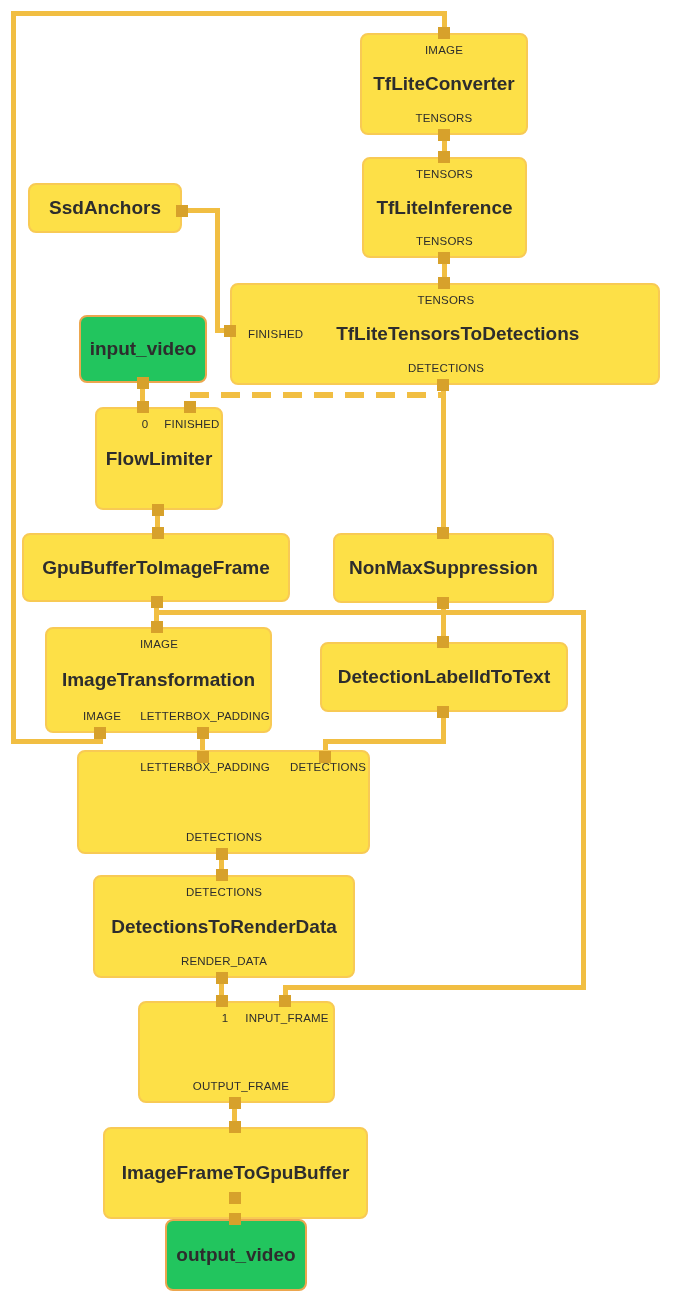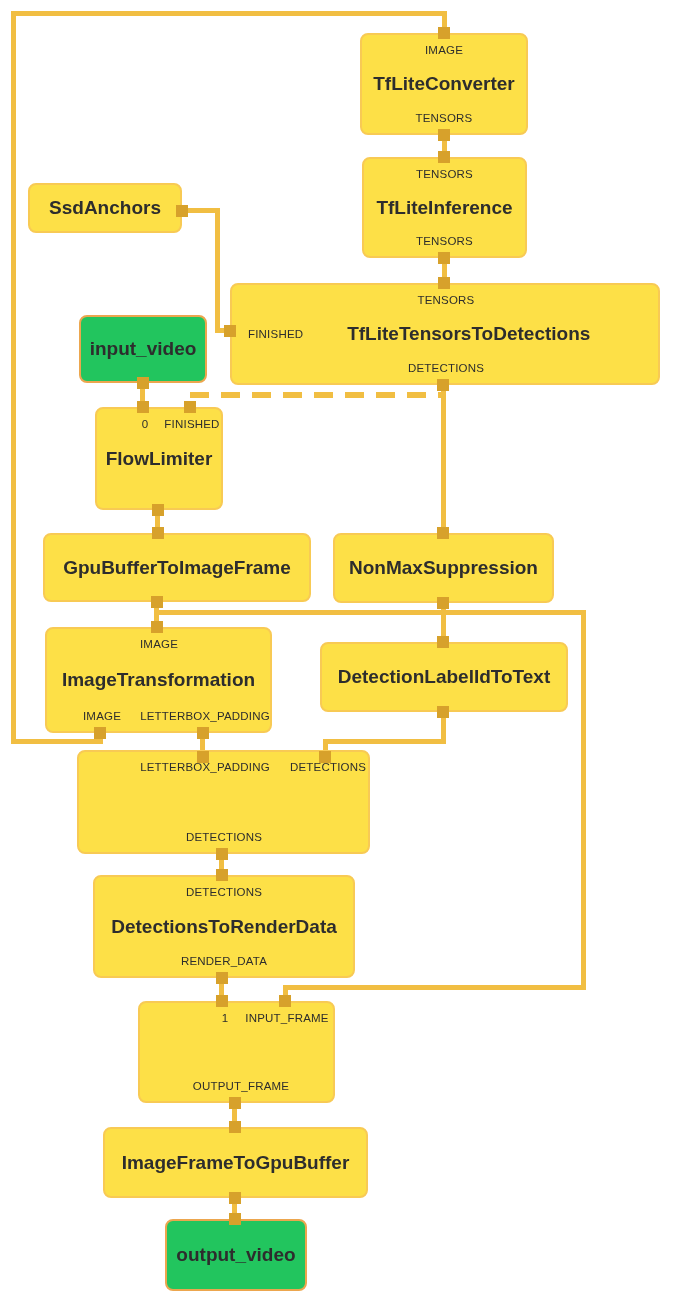--- a/index.html
+++ b/index.html
@@ -110,39 +110,39 @@
 
   <div class="node" style="left:362px;top:157px;width:165px;height:101px;">
     <span class="pl top" style="left:50%;">TENSORS</span>
     <span class="title">TfLiteInference</span>
     <span class="pl bottom" style="left:50%;">TENSORS</span>
   </div>
 
   <div class="node" style="left:230px;top:283px;width:430px;height:102px;">
     <span class="pl top" style="left:214px;">TENSORS</span>
     <span class="pl leftside">FINISHED</span>
-    <span class="title" style="left:53%;margin-left:11px;">TfLiteTensorsToDetections</span>
+    <span class="title" style="left:53%;">TfLiteTensorsToDetections</span>
     <span class="pl bottom" style="left:214px;">DETECTIONS</span>
   </div>
 
   <div class="node" style="left:28px;top:183px;width:154px;height:50px;">
     <span class="title">SsdAnchors</span>
   </div>
 
   <div class="node stream" style="left:79px;top:315px;width:128px;height:68px;">
     <span class="title">input_video</span>
   </div>
 
   <div class="node" style="left:95px;top:407px;width:128px;height:103px;">
     <span class="pl top" style="left:48px;">0</span>
     <span class="pl top" style="left:95px;">FINISHED</span>
     <span class="title">FlowLimiter</span>
   </div>
 
-  <div class="node" style="left:43px;top:533px;width:268px;height:69px;">
+  <div class="node" style="left:22px;top:533px;width:268px;height:69px;">
     <span class="title">GpuBufferToImageFrame</span>
   </div>
 
   <div class="node" style="left:333px;top:533px;width:221px;height:70px;">
     <span class="title">NonMaxSuppression</span>
   </div>
 
   <div class="node" style="left:45px;top:627px;width:227px;height:106px;">
     <span class="pl top" style="left:112px;">IMAGE</span>
     <span class="title">ImageTransformation</span>
@@ -165,21 +165,21 @@
     <span class="title">DetectionsToRenderData</span>
     <span class="pl bottom" style="left:129px;">RENDER_DATA</span>
   </div>
 
   <div class="node" style="left:138px;top:1001px;width:197px;height:102px;">
     <span class="pl top" style="left:85px;">1</span>
     <span class="pl top" style="left:147px;">INPUT_FRAME</span>
     <span class="pl bottom" style="left:101px;">OUTPUT_FRAME</span>
   </div>
 
-  <div class="node" style="left:103px;top:1127px;width:265px;height:71px;">
+  <div class="node" style="left:103px;top:1127px;width:265px;height:92px;">
     <span class="title">ImageFrameToGpuBuffer</span>
   </div>
 
   <div class="node stream" style="left:165px;top:1219px;width:142px;height:72px;">
     <span class="title">output_video</span>
   </div>
 
 </div>
 
 </body></html>

